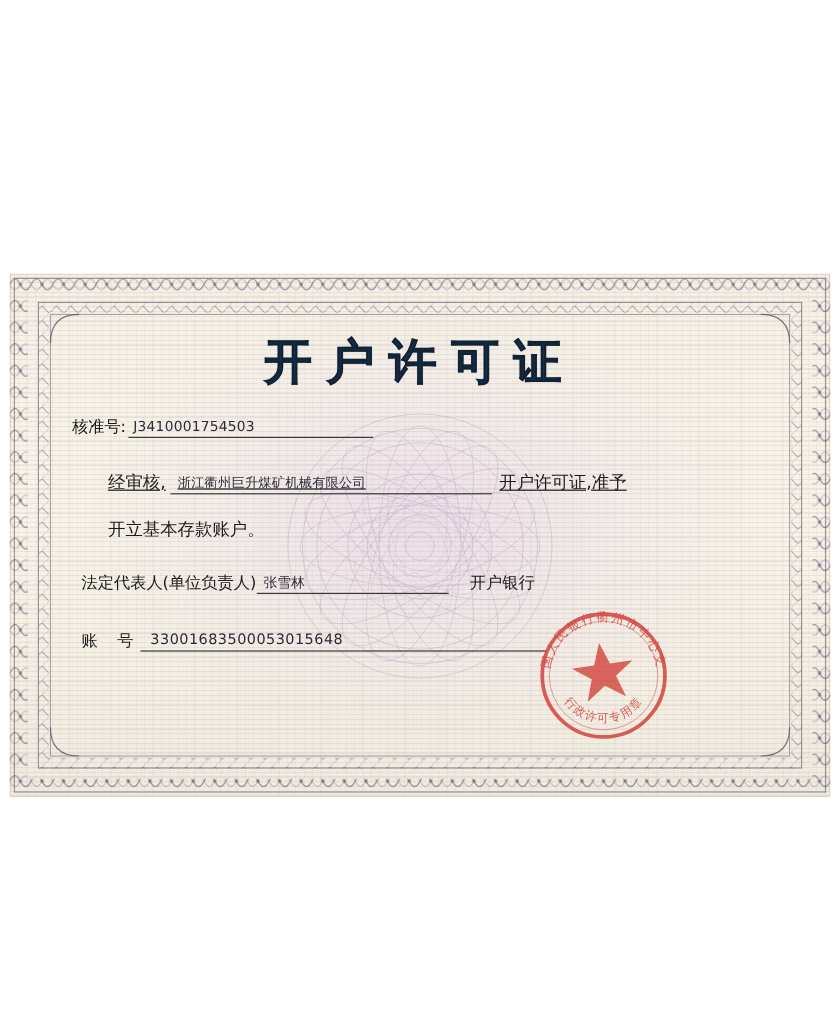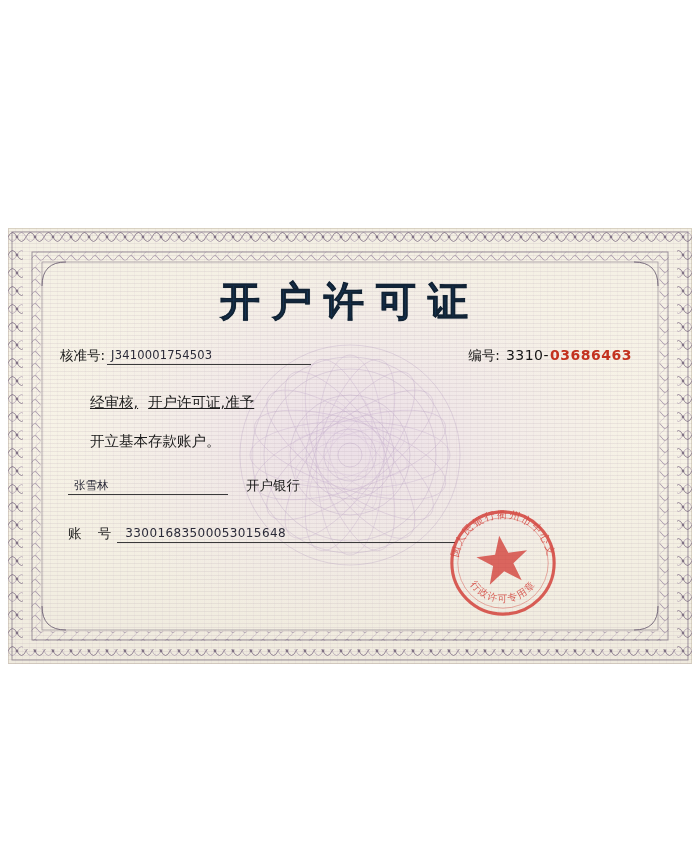--- a/index.html
+++ b/index.html
@@ -321,35 +321,32 @@
       </g>
     </svg>
 
     <div id="content">
 
       <div id="doc-title">开户许可证</div>
 
       <div class="row" id="row-approval">
         <span class="label" id="approval-label">核准号:</span>
         <span class="uline fill" id="approval-value">J3410001754503</span>
-        <span id="serial-wrap">
-          <span class="label" id="serial-label">编号:</span>
-          <span id="serial-prefix">3310-</span>
-          <span id="serial-number">03686463</span>
-        </span>
       </div>
 
       <div class="row" id="row-review">
         <span id="review-lead">经审核,</span>
+        <span class="uline fill" id="company-name">浙江衢州巨升煤矿机械有限公司</span>
         <span id="review-tail">开户许可证,准予</span>
       </div>
 
       <div class="row" id="row-account-type">开立基本存款账户。</div>
 
       <div class="row" id="row-rep">
+        <span id="rep-label">法定代表人(单位负责人)</span>
         <span class="uline fill" id="rep-value">张雪林</span>
         <span id="bank-label">开户银行</span>
       </div>
 
       <div class="row" id="row-accountno">
         <span id="accountno-label">账 号</span>
         <span class="uline fill" id="accountno-value">33001683500053015648</span>
       </div>
 
 

